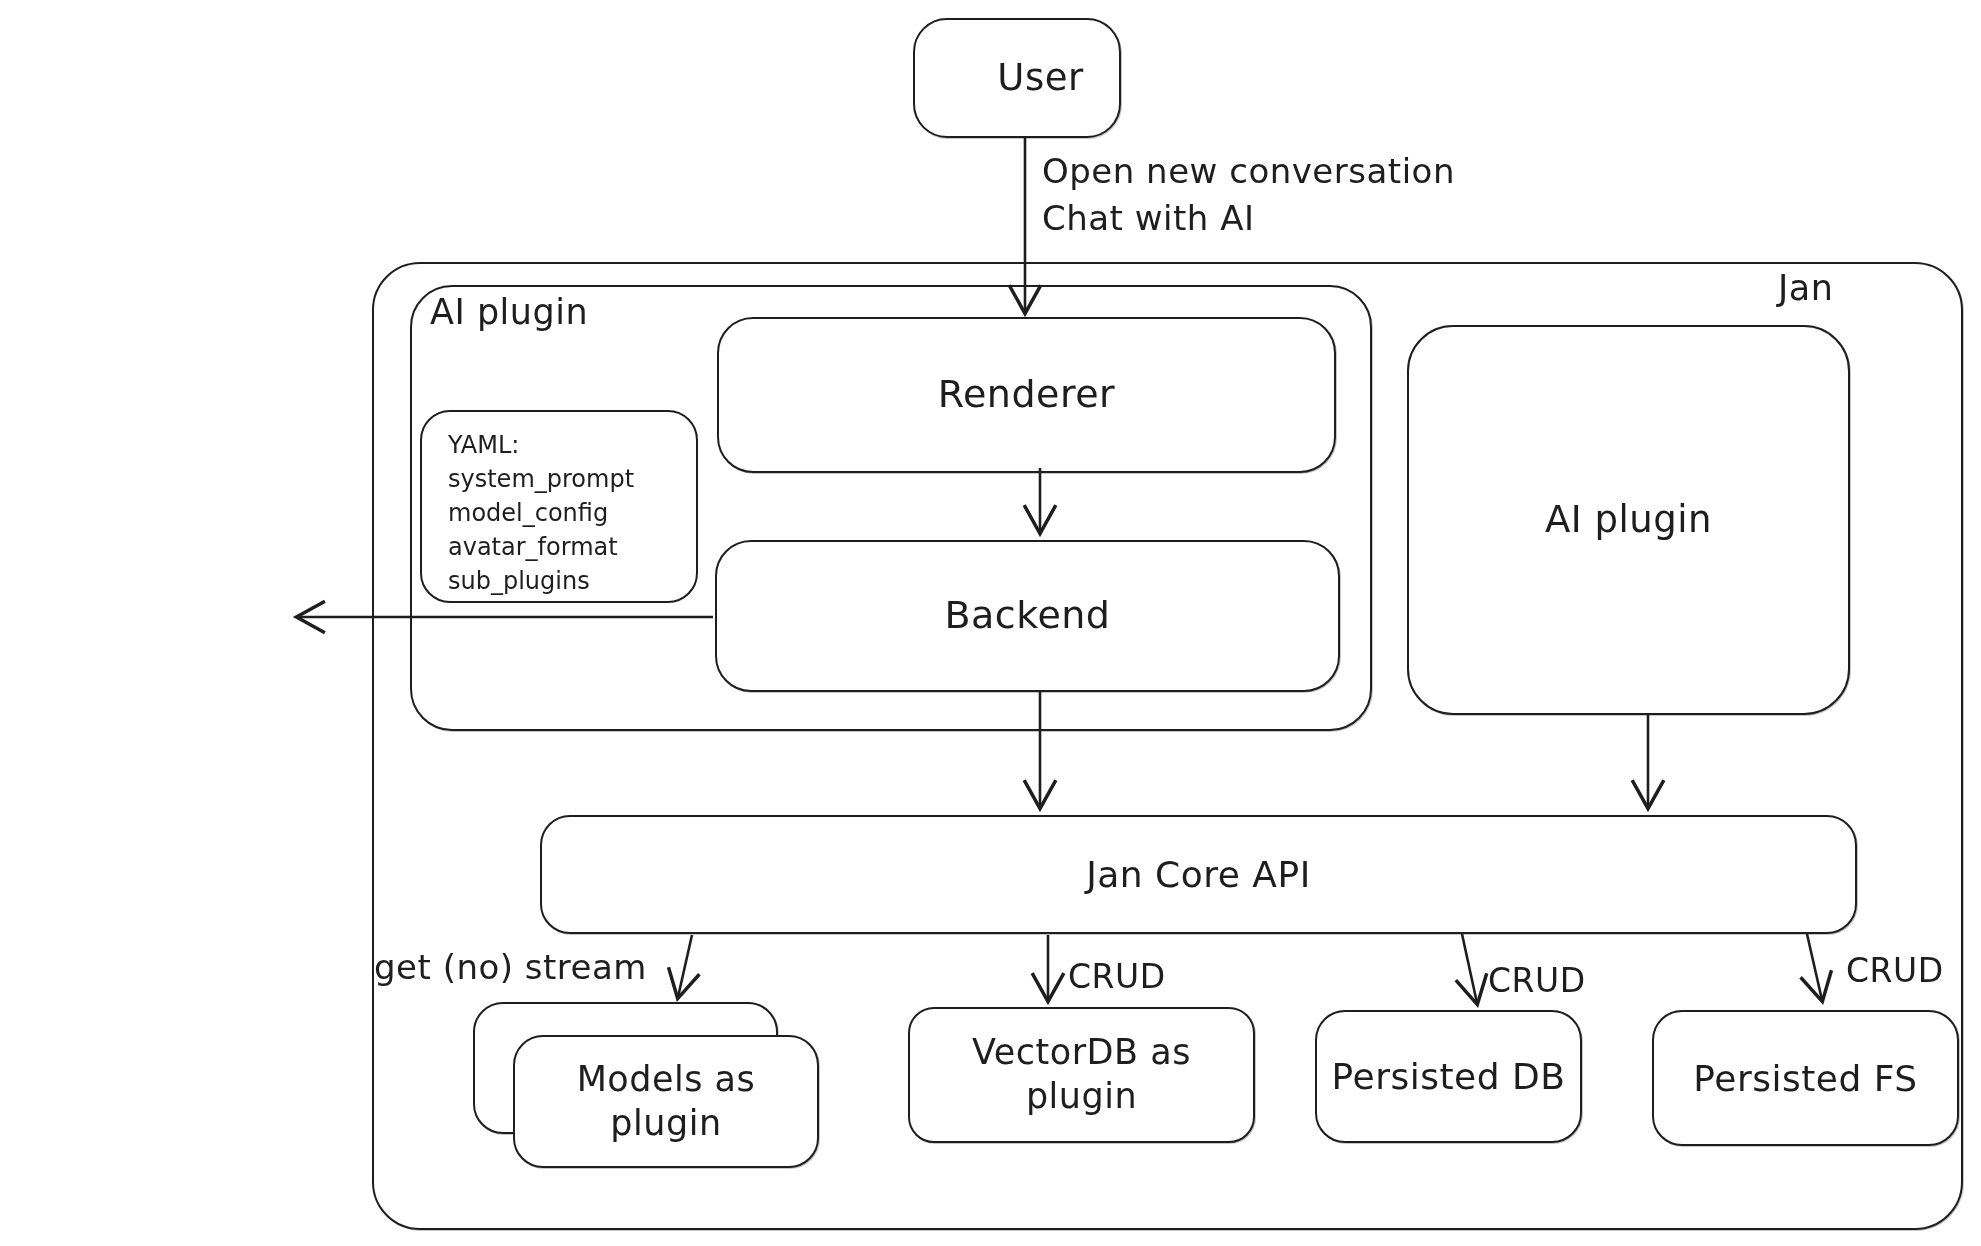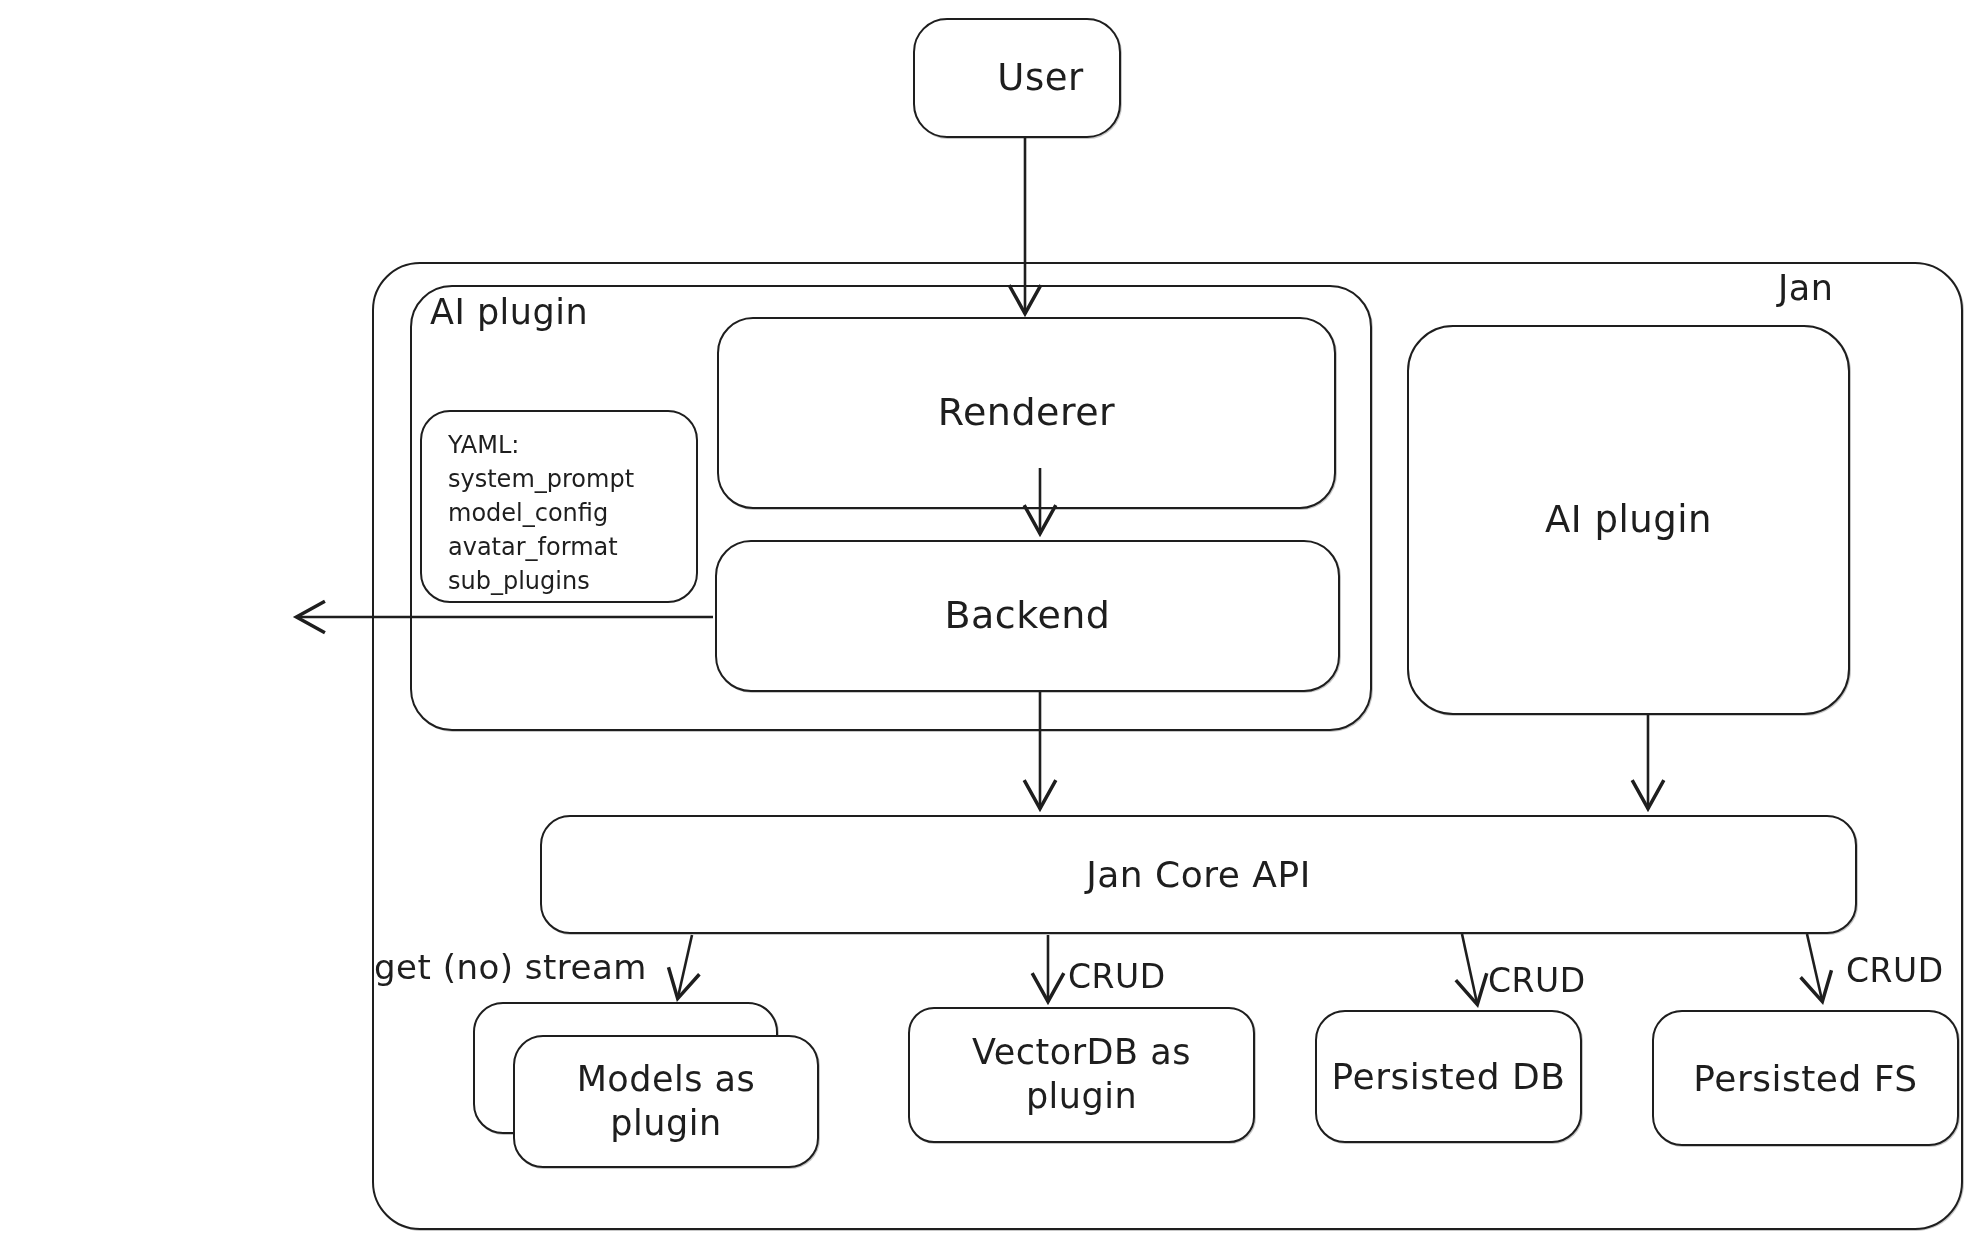--- a/index.html
+++ b/index.html
@@ -99,21 +99,21 @@
     <span>system_prompt</span>
     <span>model_config</span>
     <span>avatar_format</span>
     <span>sub_plugins</span>
   </div>
 
   <div class="node" style="left:913px; top:18px; width:208px; height:120px; border-radius:34px; font-size:37px;padding-left:47px;">
     <span class="lbl">User</span>
   </div>
 
-  <div class="node" style="left:717px; top:317px; width:619px; height:192px; border-radius:36px; font-size:38px;">
+  <div class="node" style="left:717px; top:317px; width:619px; height:156px; border-radius:36px; font-size:38px;">
     <span class="lbl">Renderer</span>
   </div>
 
   <div class="node" style="left:715px; top:540px; width:625px; height:152px; border-radius:36px; font-size:38px;">
     <span class="lbl">Backend</span>
   </div>
 
   <div class="node" style="left:1407px; top:325px; width:443px; height:390px; border-radius:46px; font-size:37px;">
     <span class="lbl">AI plugin</span>
   </div>
@@ -135,20 +135,22 @@
   </div>
 
   <div class="node" style="left:1315px; top:1010px; width:267px; height:133px; border-radius:30px; font-size:36px;">
     <span class="lbl">Persisted DB</span>
   </div>
 
   <div class="node" style="left:1652px; top:1010px; width:307px; height:136px; border-radius:30px; font-size:36px;">
     <span class="lbl">Persisted FS</span>
   </div>
 
+  <div class="edge-label" style="left:1042px; top:148px;">Open new conversation
+Chat with AI</div>
   <div class="edge-label" style="left:374px; top:944px;">get (no) stream</div>
   <div class="edge-label" style="left:1068px; top:954px; font-size:33px;">CRUD</div>
   <div class="edge-label" style="left:1488px; top:958px; font-size:33px;">CRUD</div>
   <div class="edge-label" style="left:1846px; top:948px; font-size:33px;">CRUD</div>
 
   <svg class="edges" width="1981" height="1246" viewBox="0 0 1981 1246">
     <defs>
       <marker id="ah" viewBox="0 0 12 12" refX="10" refY="6" markerWidth="38" markerHeight="38" markerUnits="userSpaceOnUse" orient="auto-start-reverse">
         <path d="M1.5,1 L10.5,6 L1.5,11" fill="none" stroke="#1e1e1e" stroke-width="1.1"></path>
       </marker>

